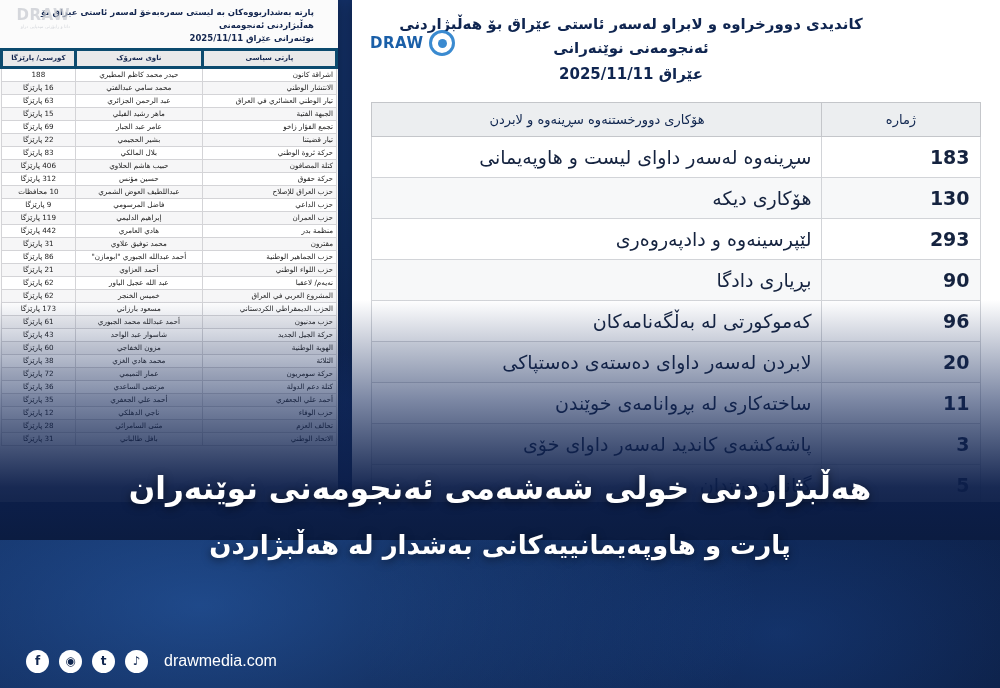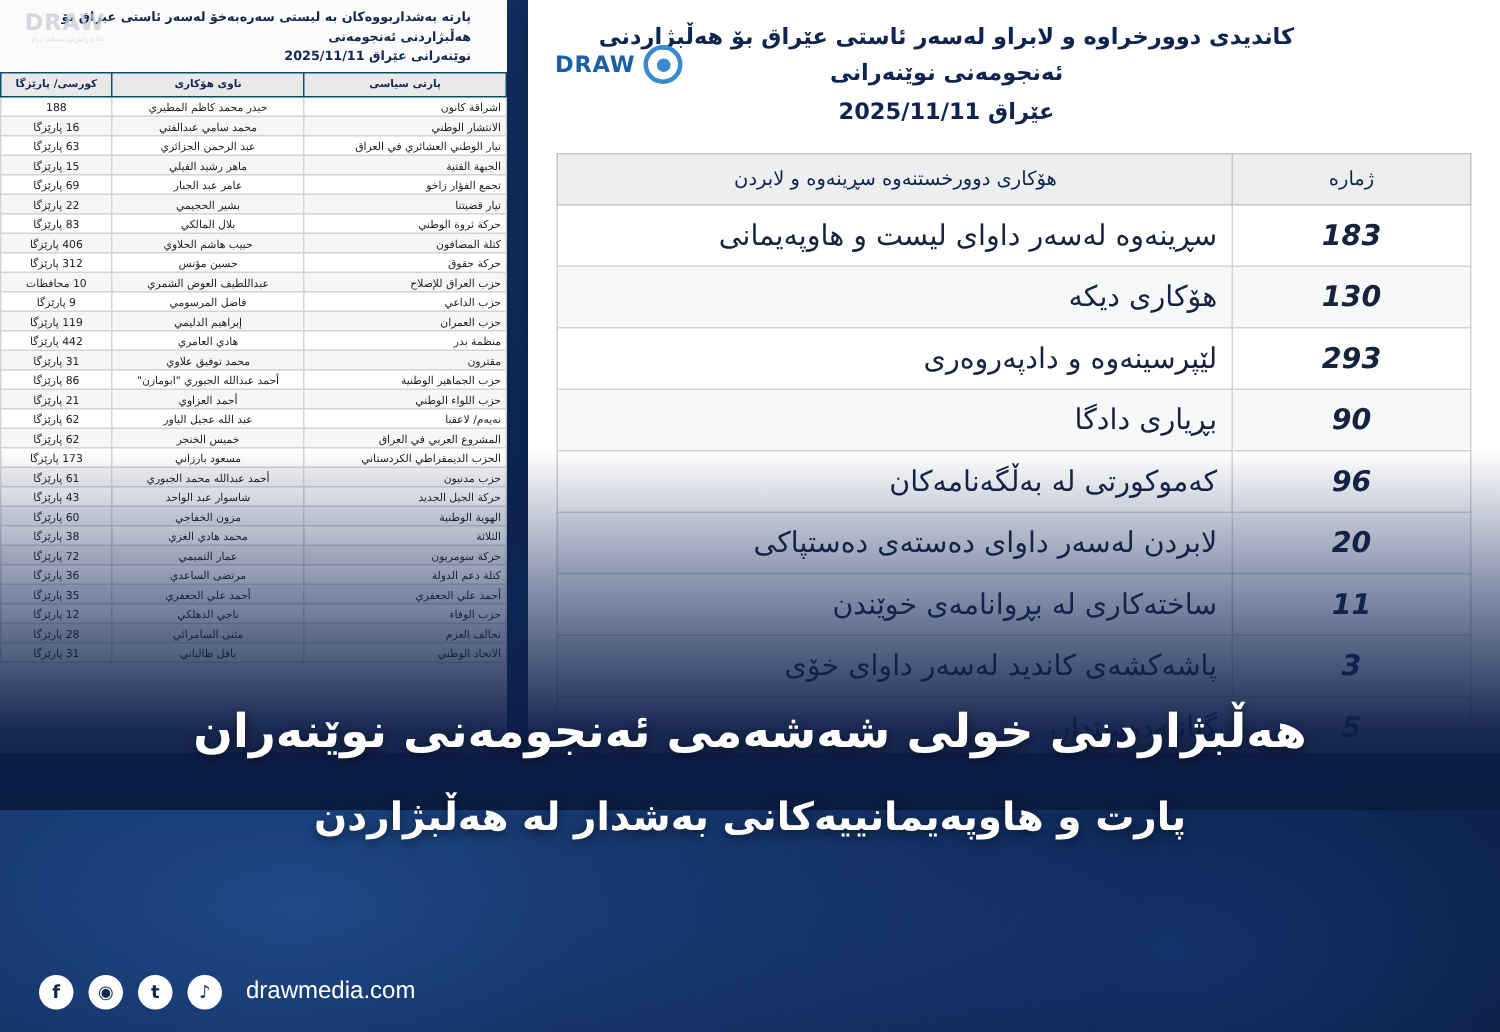--- a/index.html
+++ b/index.html
@@ -46,21 +46,21 @@
     direction:rtl;
   }
   #left-logo {
     position:absolute; left:6px; top:6px; width:64px; height:30px;
     opacity:0.75;
   }
   .drawlogo-text { font-size:15px; font-weight:bold; letter-spacing:0.5px; }
   #left-table { width:100%; border-collapse:collapse; direction:rtl; }
   #left-table th {
     background:#e9e9ea; color:#13264f; font-size:7px; font-weight:bold;
-    border:1px solid #0c4a6e; padding:3px 2px; line-height:1.25;
+    border:3px solid #0c4a6e; padding:3px 2px; line-height:1.25;
   }
   #left-table td {
     border:1px solid #d4d4d7; font-size:7.2px; color:#1d1d1d;
     padding:1.4px 3px; height:13px; white-space:nowrap; overflow:hidden;
   }
   #left-table td.c-party { text-align:right; width:40%; }
   #left-table td.c-name  { text-align:center; width:38%; }
   #left-table td.c-seat  { text-align:center; width:22%; color:#222; }
   #left-table tr:nth-child(even) td { background:#f6f6f7; }
   #left-table tr:nth-child(odd) td { background:#ffffff; }
@@ -96,21 +96,21 @@
   }
   #right-table { width:94%; margin:10px auto 0 auto; border-collapse:collapse; direction:rtl; }
   #right-table th {
     background:#eceef0; color:#10264f; font-size:13px; font-weight:normal;
     border:1px solid #c4c6ca; padding:9px 6px;
   }
   #right-table td {
     border:1px solid #d2d4d8; font-size:19px; color:#15233f;
     padding:9px 10px; background:#fff;
   }
-  #right-table td.num { text-align:center; width:26%; font-weight:bold;font-style:italic; }
+  #right-table td.num { text-align:right; width:26%; font-weight:bold; }
   #right-table td.lbl { text-align:right; }
   #right-table tr:nth-child(even) td { background:#f7f8f9; }
 
   
   #fade {
     position:absolute; left:0; top:300px; width:1000px; height:240px;
     background:linear-gradient(to bottom, rgba(16,38,92,0) 0%, rgba(15,36,88,0.55) 42%, rgba(12,30,74,0.95) 78%, #0b1c41 100%);
     pointer-events:none;
   }
   
@@ -158,21 +158,21 @@
       <div style="font-size:4.5px;color:#c9ccd2;">داتا و راپۆرتی میدیایی دراو</div>
     </div>
     <div id="left-head">
       <div>پارتە بەشداربووەکان بە لیستی سەرەبەخۆ لەسەر ئاستی عیراق بۆ هەڵبژاردنی ئەنجومەنی</div>
       <div>نوێنەرانی عێراق 2025/11/11</div>
     </div>
     <table id="left-table">
       <thead>
         <tr>
           <th>پارتی سیاسی</th>
-          <th>ناوی هۆکاری</th>
+          <th>ناوی سەرۆک</th>
           <th>کورسی/ پارێزگا</th>
         </tr>
       </thead>
       <tbody id="left-body">
           <tr>
             <td class="c-party">اشراقة كانون</td>
             <td class="c-name">حيدر محمد كاظم المطيري</td>
             <td class="c-seat">188</td>
           </tr>
           <tr>

